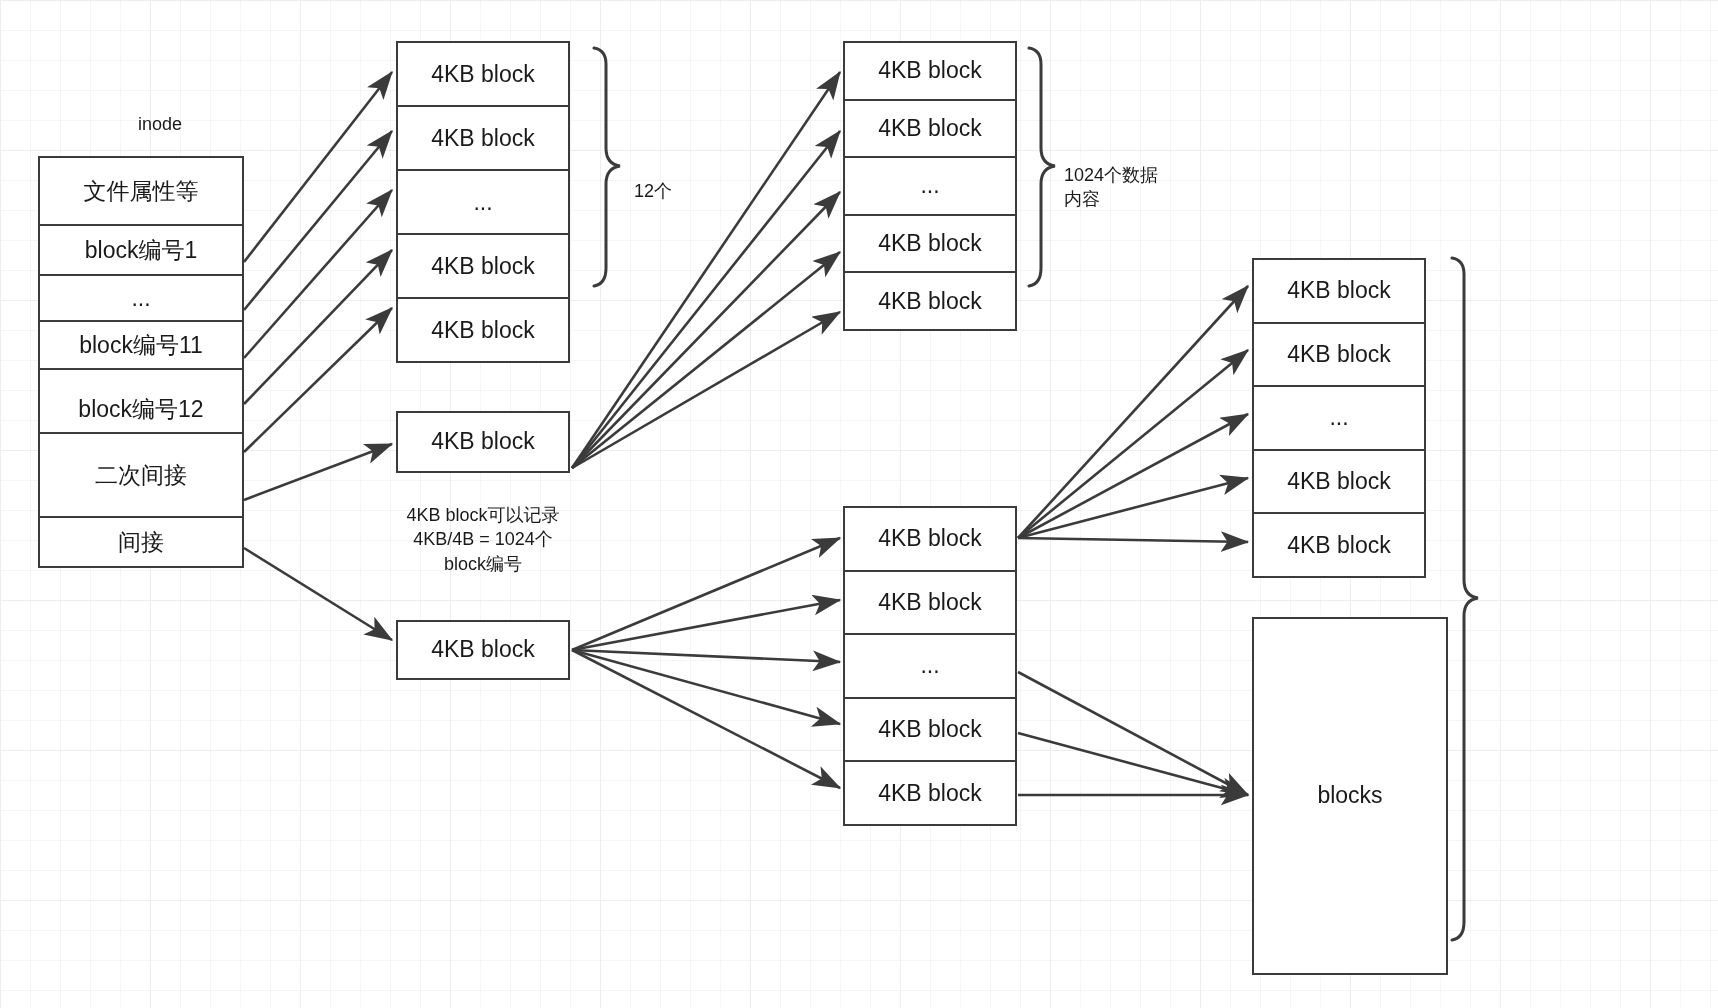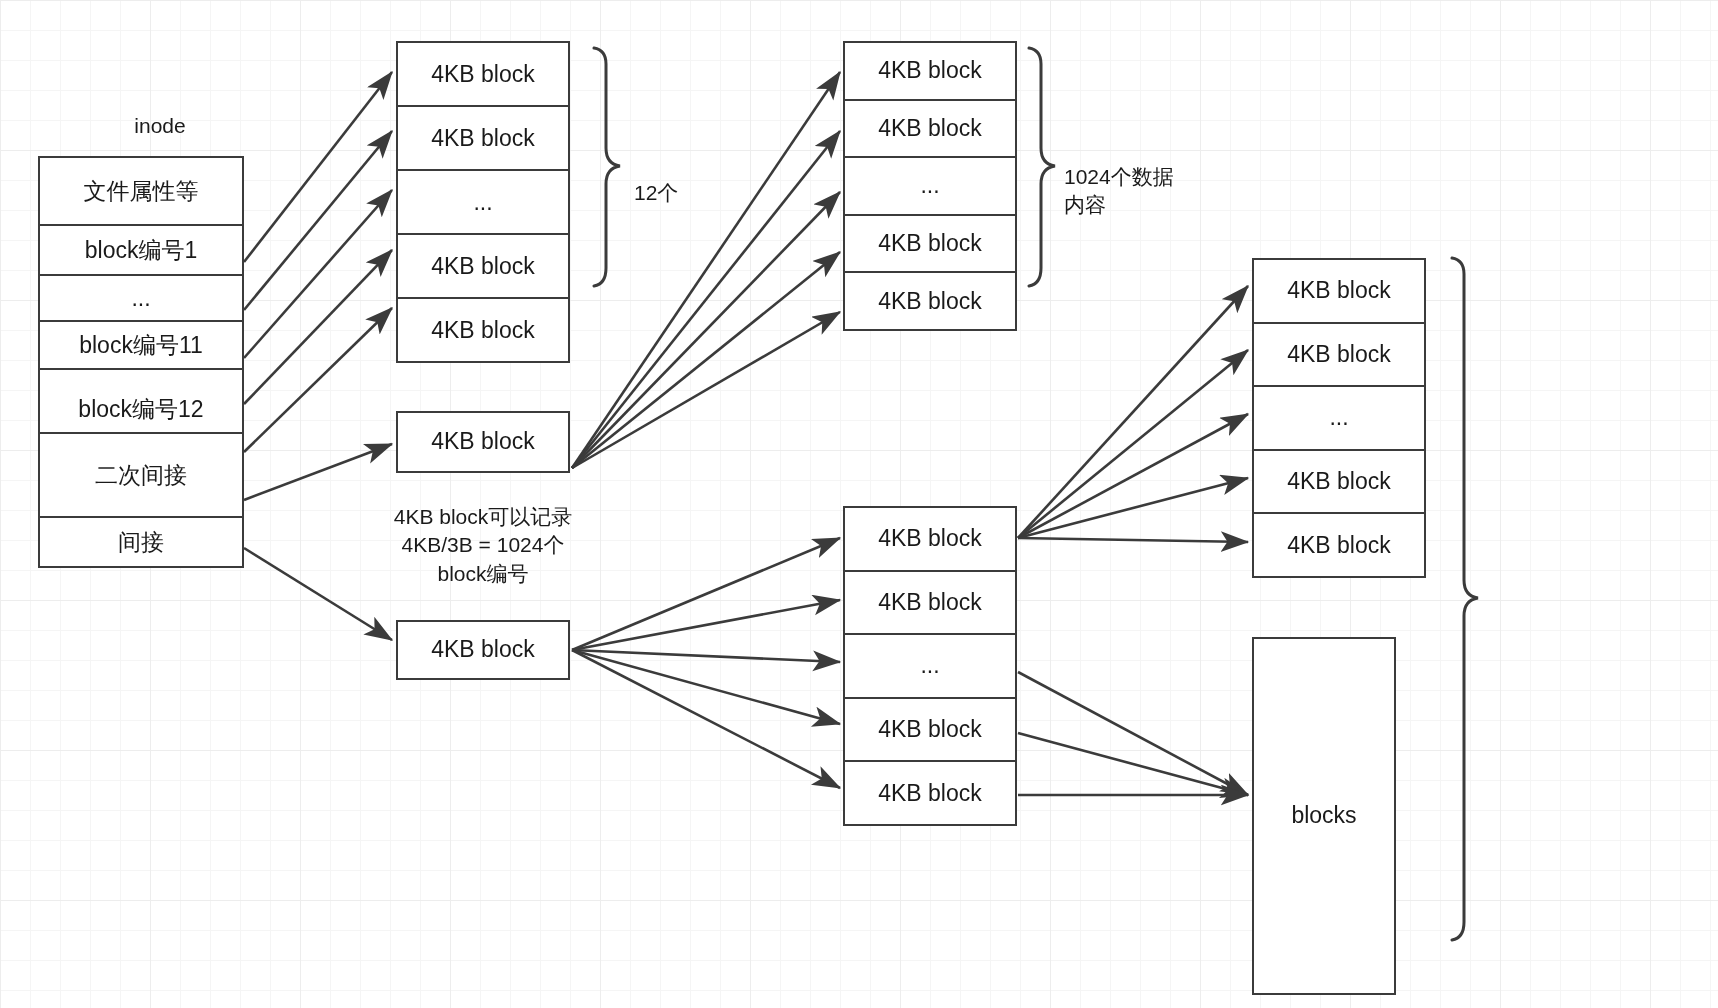--- a/index.html
+++ b/index.html
@@ -61,21 +61,21 @@
     justify-content: center;
     border-bottom: 2.5px solid #3b3b3b;
     color: #1a1a1a;
     font-size: 23px;
     white-space: nowrap;
   }
   .cell:last-child { border-bottom: none; }
   .caption {
     position: absolute;
     color: #1a1a1a;
-    font-size: 21px;
+    font-size: 18px;
     line-height: 1.35;
     white-space: pre;
   }
   .caption.center { text-align: center; }
 </style>
 </head>
 <body>
 
 <div id="canvas">
 
@@ -157,21 +157,21 @@
     <div class="cell">4KB block</div>
     <div class="cell">...</div>
     <div class="cell">4KB block</div>
     <div class="cell">4KB block</div>
   </div>
   <div class="caption" style="left:634px; top:179px;">12个</div>
 
   <div class="box" style="left:396px; top:411px; width:174px; height:62px;">4KB block</div>
 
   <div class="caption center" style="left:346px; top:503px; width:274px;">4KB block可以记录
-4KB/3B = 1024个
+4KB/4B = 1024个
 block编号</div>
 
   <div class="stack" style="left:843px; top:41px; width:174px; height:290px;">
     <div class="cell">4KB block</div>
     <div class="cell">4KB block</div>
     <div class="cell">...</div>
     <div class="cell">4KB block</div>
     <div class="cell">4KB block</div>
   </div>
   <div class="caption" style="left:1064px; top:163px;">1024个数据
@@ -188,16 +188,16 @@
   </div>
 
   <div class="stack" style="left:1252px; top:258px; width:174px; height:320px;">
     <div class="cell">4KB block</div>
     <div class="cell">4KB block</div>
     <div class="cell">...</div>
     <div class="cell">4KB block</div>
     <div class="cell">4KB block</div>
   </div>
 
-  <div class="box" style="left:1252px; top:617px; width:144px; height:358px;margin-top:20px;">blocks</div>
+  <div class="box" style="left:1252px; top:617px; width:196px; height:358px;">blocks</div>
 
 
 </div>
 
 </body></html>

